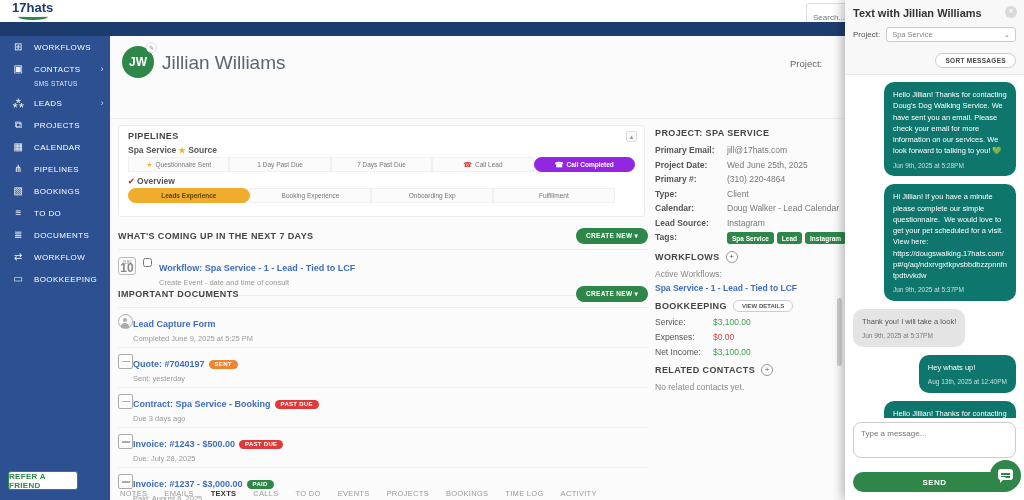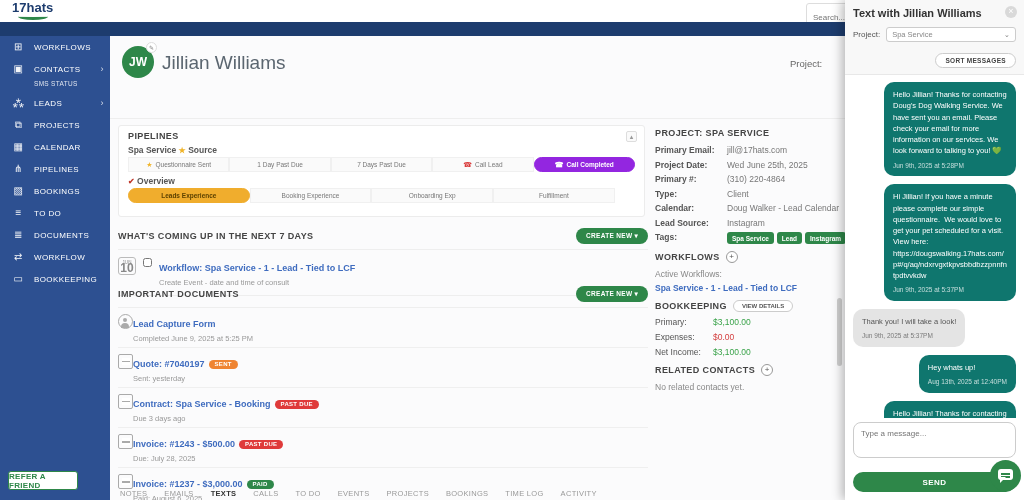--- a/index.html
+++ b/index.html
@@ -423,21 +423,21 @@
       </div>
 
       <div class="rc-section">
         <div class="rc-head">
           <span class="sec-title">BOOKKEEPING</span>
           <button class="view-btn">VIEW DETAILS</button>
         </div>
         <div>
 
             <div class="fin-row">
-              <span class="fin-label">Primary:</span>
+              <span class="fin-label">Service:</span>
               <span class="val-green">$3,100.00</span>
             </div>
 
             <div class="fin-row">
               <span class="fin-label">Expenses:</span>
               <span class="val-red">$0.00</span>
             </div>
 
             <div class="fin-row">
               <span class="fin-label">Net Income:</span>

